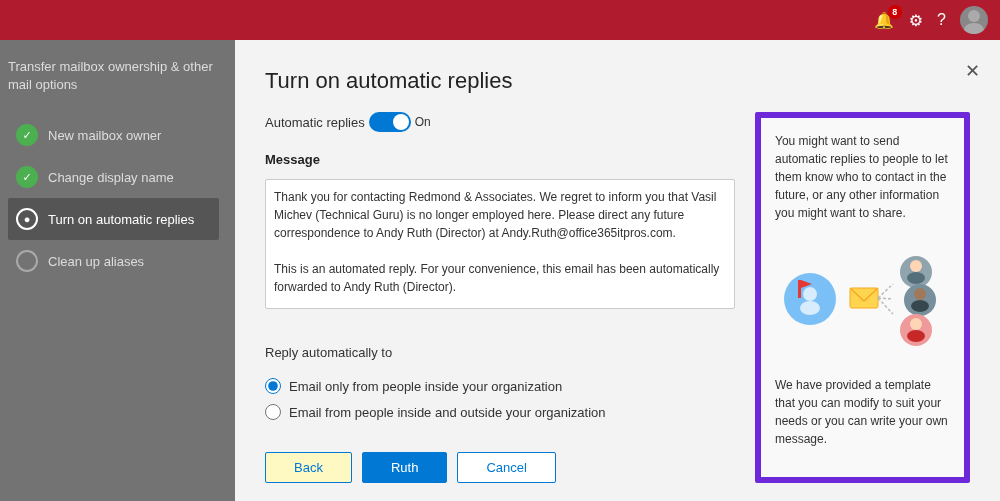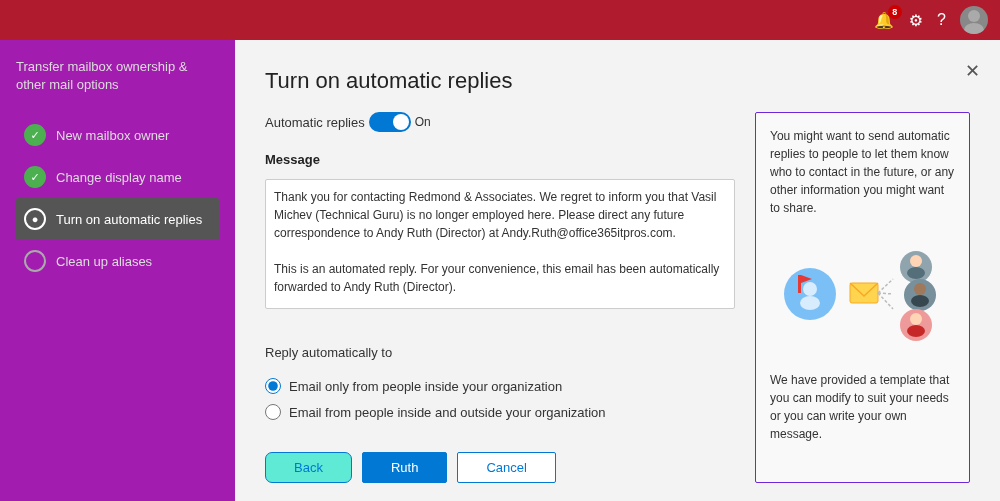--- a/index.html
+++ b/index.html
@@ -46,23 +46,23 @@
       justify-content: center;
     }
 
     .main-layout {
       display: flex;
       height: calc(501px - 40px);
     }
 
     .sidebar {
       width: 235px;
-      background: #a21caf;
+      background: #737373;
       color: white;
-      padding: 18px 16px 16px 16px;
+      padding: 18px 16px 16px 8px;
       display: flex;
       flex-direction: column;
       gap: 0;
     }
     .sidebar-title {
       font-size: 13px;
       color: #ddd;
       margin-bottom: 20px;
       font-weight: 400;
       line-height: 1.4;
@@ -216,21 +216,21 @@
     }
     .radio-item label {
       font-size: 13px;
       color: #333;
       cursor: pointer;
     }
 
     .info-panel {
       width: 215px;
       background: #f9f9f9;
-      border: 1px solid #6d28d9;
+      border: 6px solid #6d28d9;
       border-radius: 2px;
       padding: 14px;
       display: flex;
       flex-direction: column;
       gap: 12px;
     }
     .info-text {
       font-size: 12px;
       color: #333;
       line-height: 1.5;
@@ -249,23 +249,22 @@
       align-items: center;
     }
     .btn {
       padding: 7px 28px;
       font-size: 13px;
       cursor: pointer;
       border-radius: 2px;
       border: 1px solid #0078d4;
     }
     .btn-back {
-      background: #5eead4;
+      background: #fef9c3;
       color: #0078d4;
-      border-radius: 7px;
     }
     .btn-next {
       background: #0078d4;
       color: white;
     }
     .btn-cancel {
       background: white;
       color: #0078d4;
     }
 

